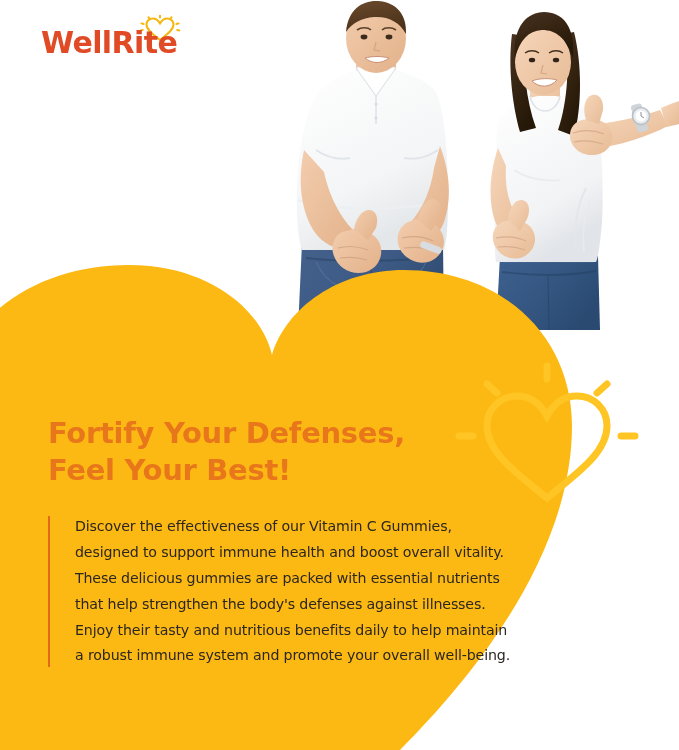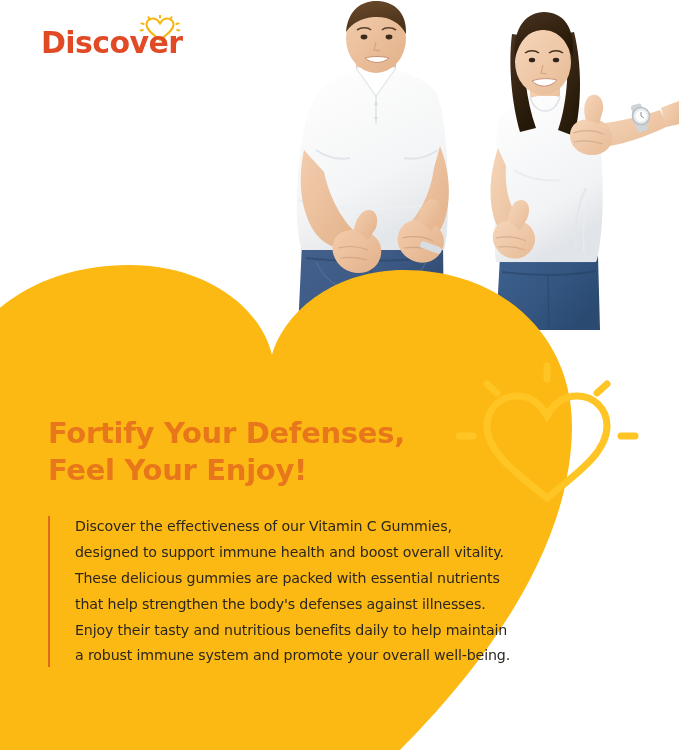--- a/index.html
+++ b/index.html
@@ -284,26 +284,26 @@
           <path d="M21 0.5 L21 2.6"></path>
           <path d="M9.5 2.2 L10.8 4.2"></path>
           <path d="M32.5 2.2 L31.2 4.2"></path>
           <path d="M2.4 8.4 L4.6 9"></path>
           <path d="M39.6 8.4 L37.4 9"></path>
           <path d="M1.6 15.4 L3.8 15"></path>
           <path d="M40.4 15.4 L38.2 15"></path>
         </g>
       </svg>
     </div>
-    <div class="logo-word">Discover</div>
+    <div class="logo-word">WellRite</div>
   </div>
 
   <div class="content">
     <h1 class="headline">Fortify Your Defenses,
-Feel Your Enjoy!</h1>
+Feel Your Best!</h1>
 
     <div class="para-wrap">
       <span class="para-rule"></span>
       <p class="para">Discover the effectiveness of our Vitamin C Gummies,
 designed to support immune health and boost overall vitality.
 These delicious gummies are packed with essential nutrients
 that help strengthen the body's defenses against illnesses.
 Enjoy their tasty and nutritious benefits daily to help maintain
 a robust immune system and promote your overall well-being.</p>
     </div>

